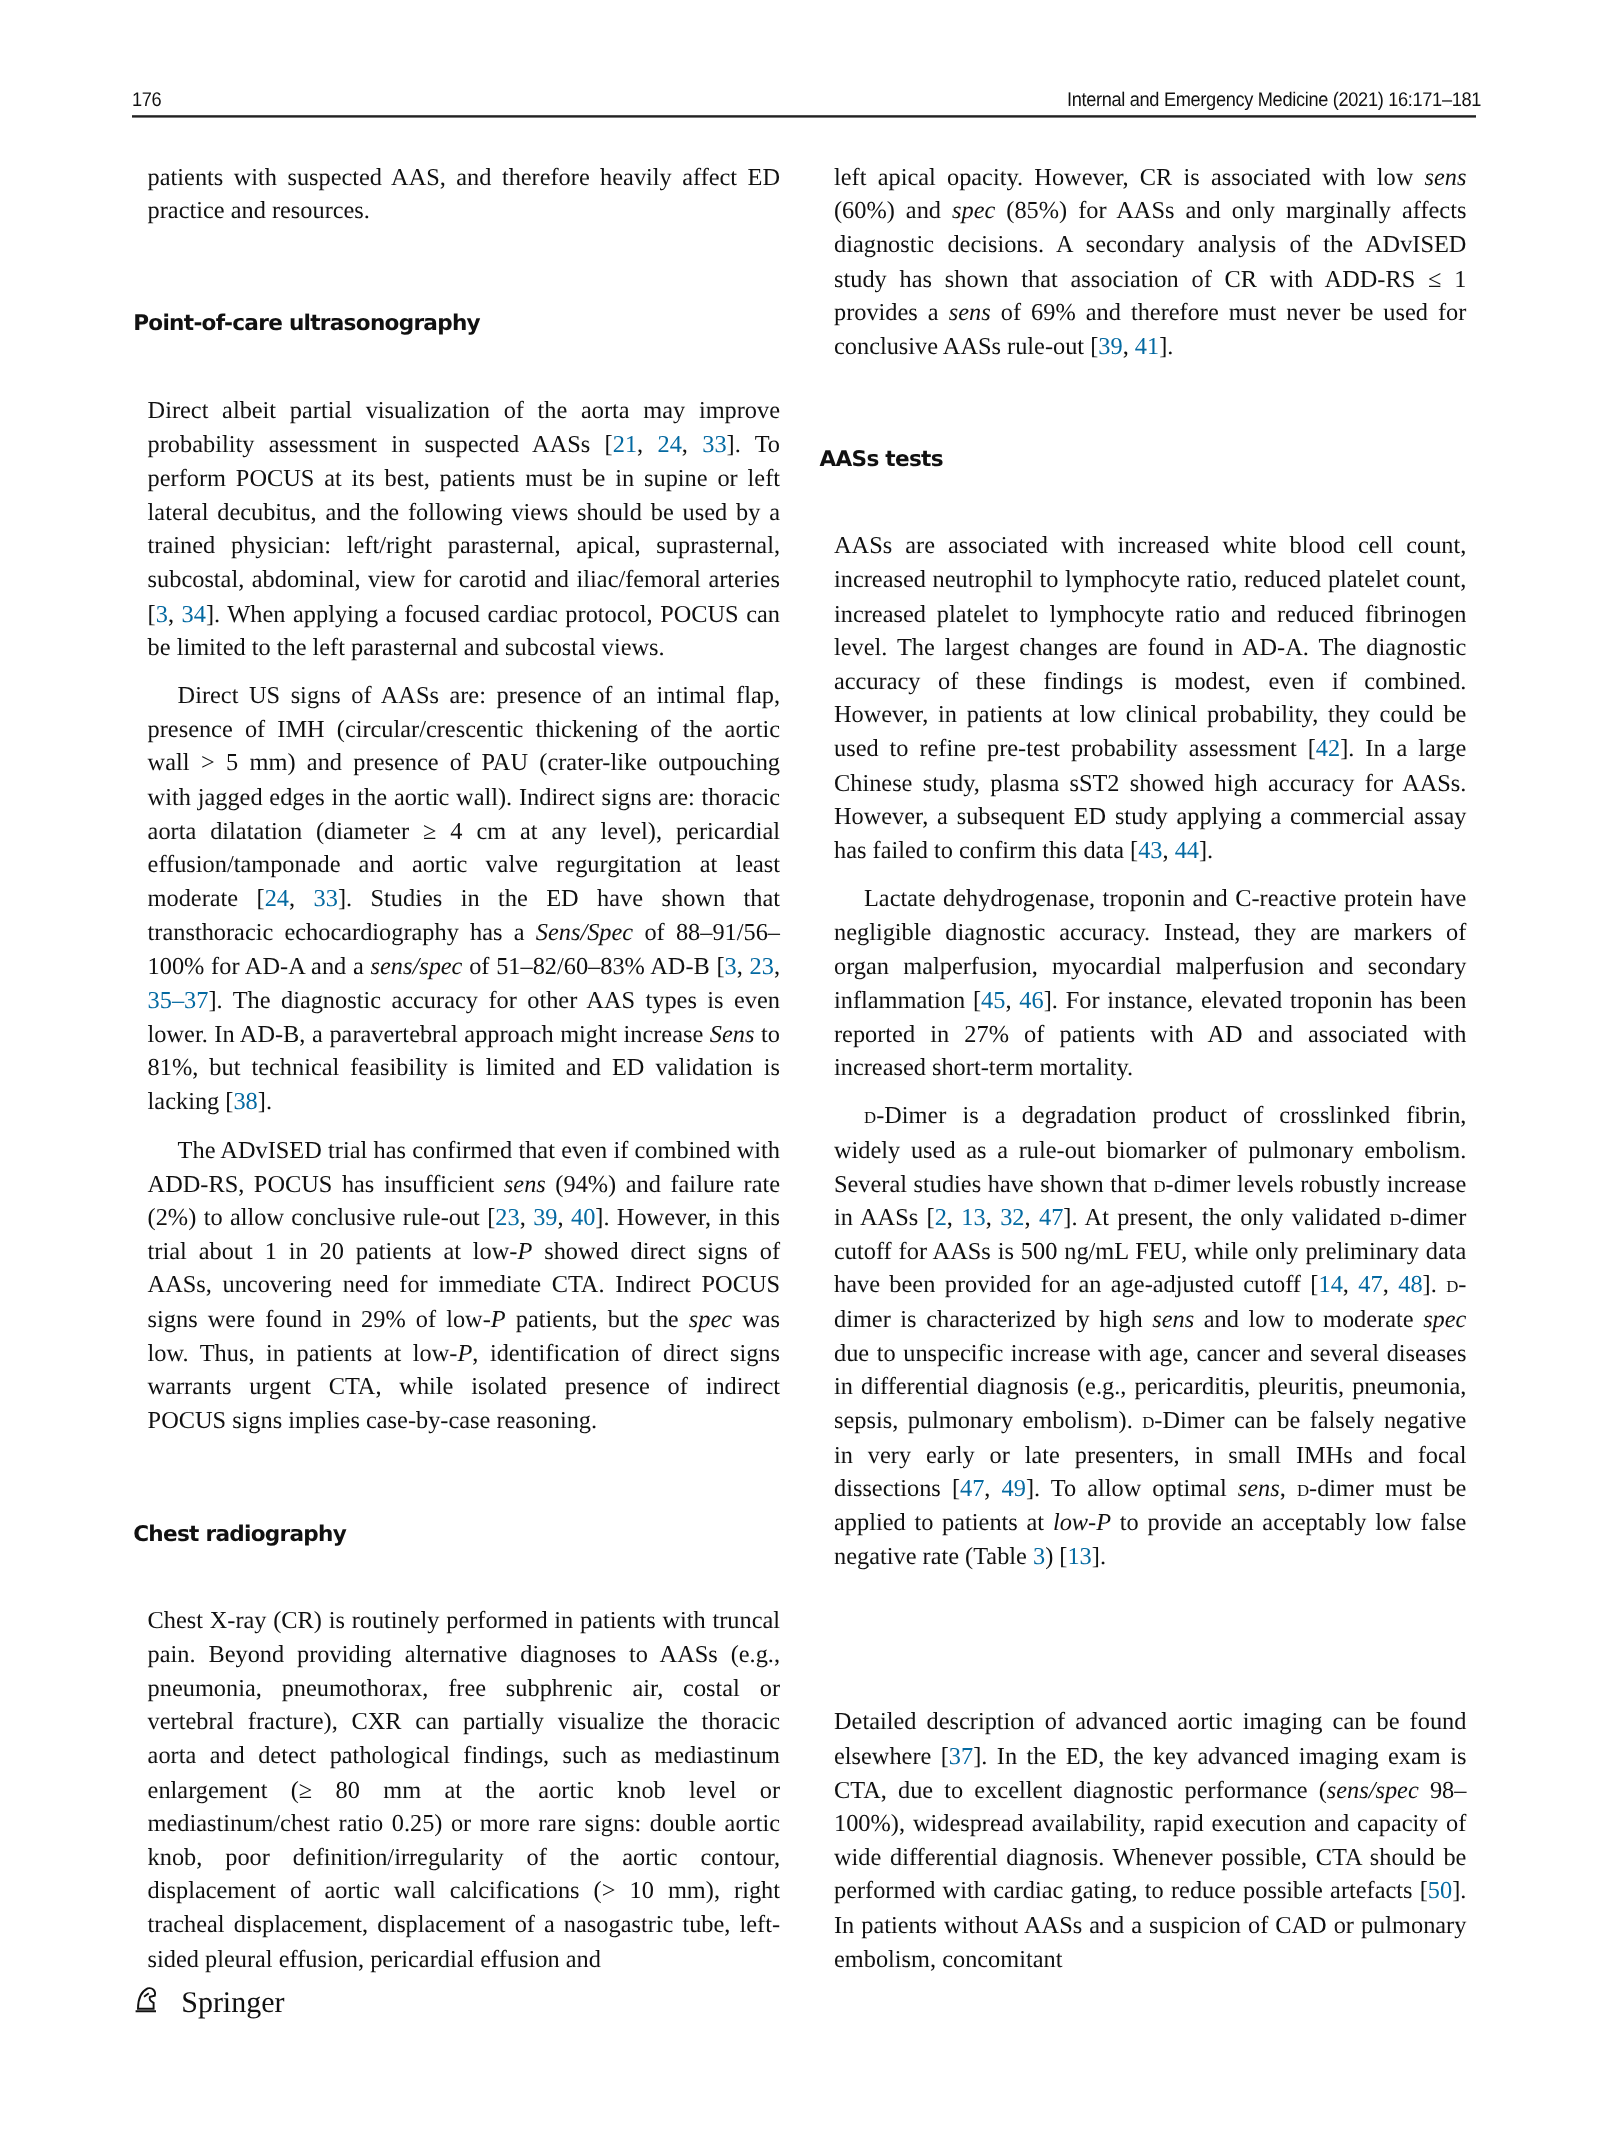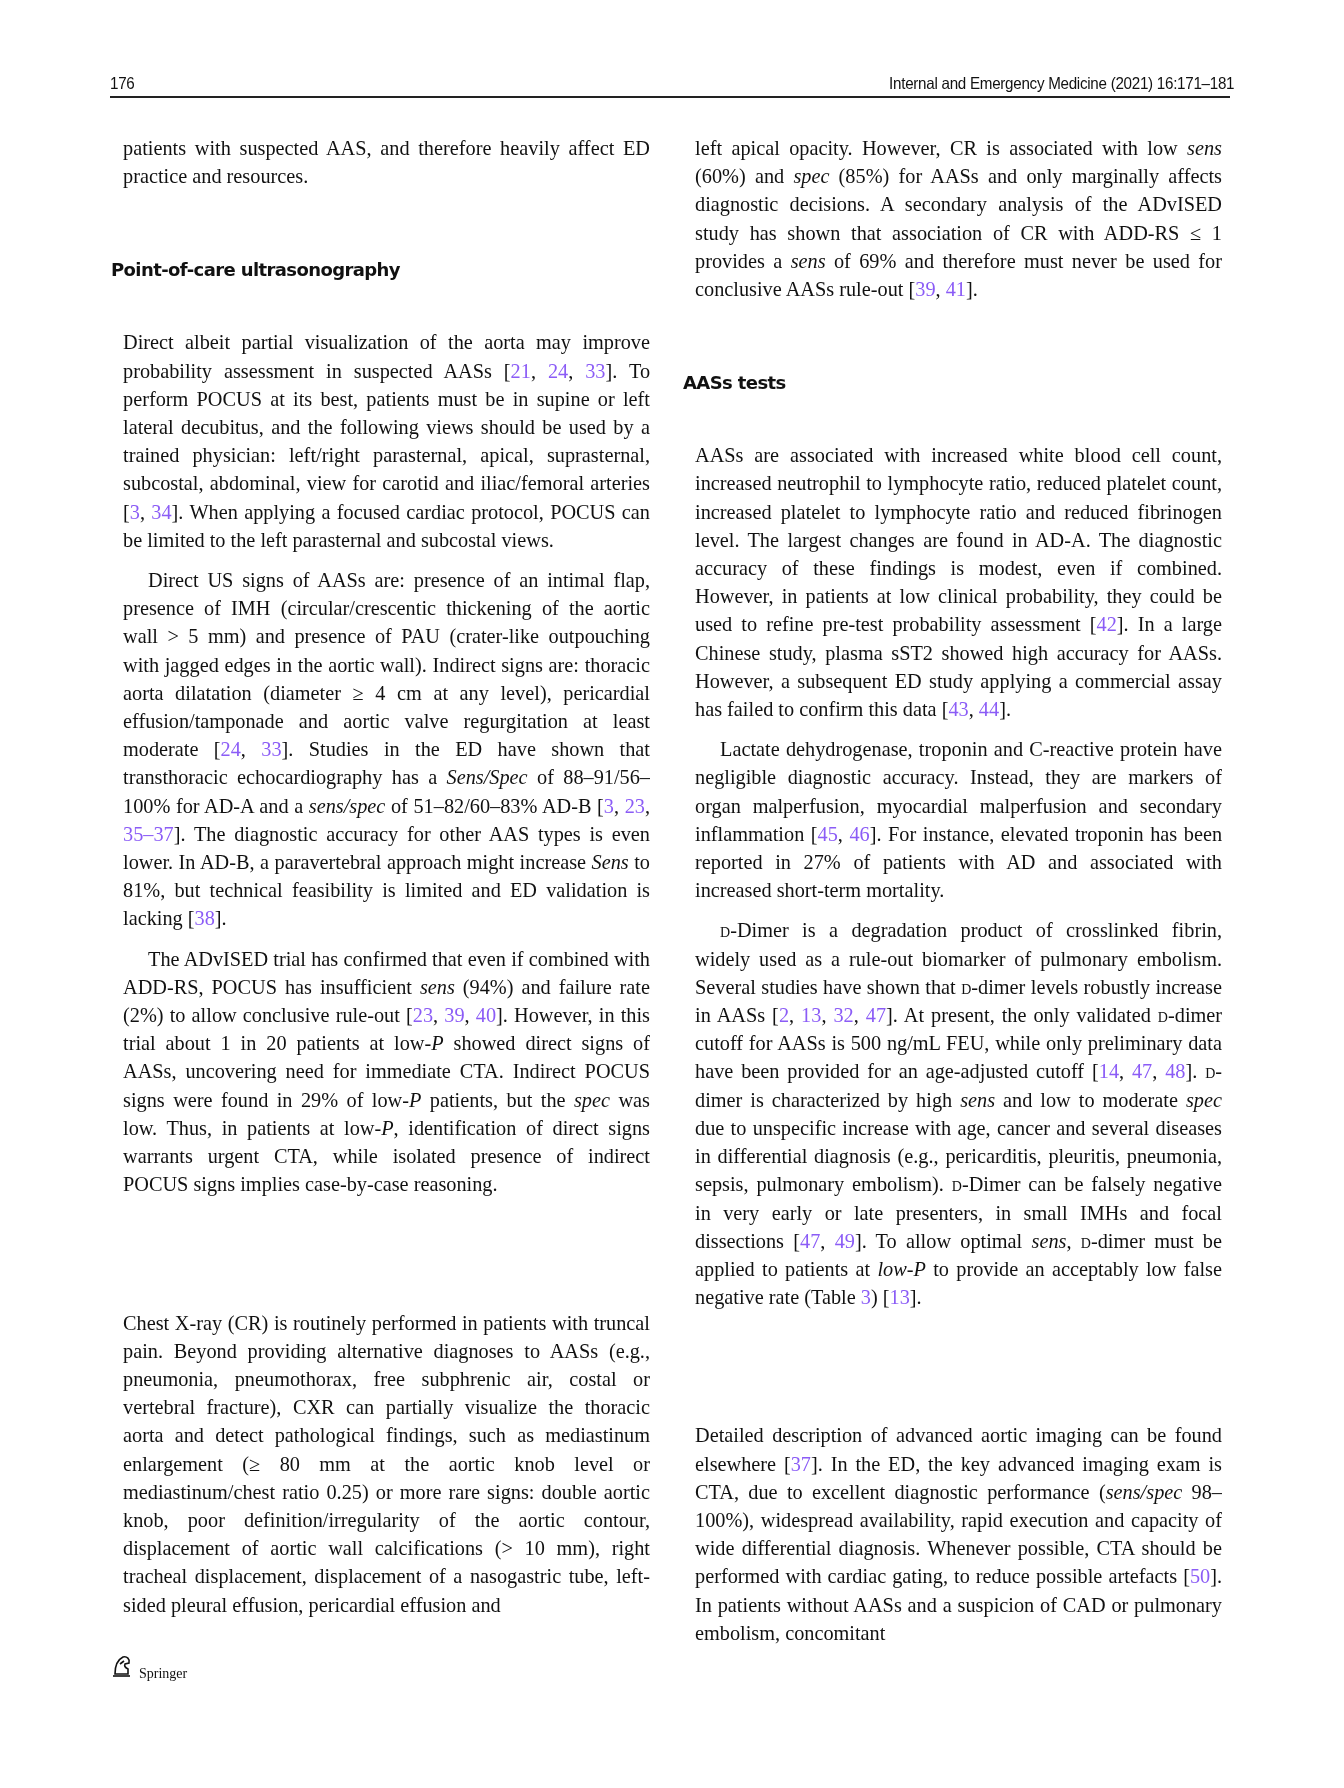--- a/index.html
+++ b/index.html
@@ -12,45 +12,46 @@
   .col { position:absolute; top:122px; width:551px;
     font-family:"Liberation Serif", serif; font-size:20.3px; line-height:28.2px; text-align:justify; }
   .col.left { left:111px; }
   .col.right { left:683px; }
   .col p { margin:12px; }
   .col p.ind { text-indent:25px; }
   .col h2 { font-family:"DejaVu Sans", sans-serif; font-weight:bold; font-size:18px; letter-spacing:-0.6px;
     margin:0; line-height:28px; }
   .gap-h-before { height:54px; }
   .gap-h-after { height:32px; }
-  a.ref { color:#8b5cf6; text-decoration:none; }
+  a.ref { color:#0369a1; text-decoration:none; }
   i { font-style:italic; }
   .sc { font-variant:small-caps; }
-  .footer { position:absolute; left:111px; top:1654px; font-family:"Liberation Serif", serif; font-size:14px;
-    display:flex; align-items:flex-end; gap:6px; }
+  .footer { position:absolute; left:111px; top:1654px; font-family:"Liberation Serif", serif; font-size:25px;
+    display:flex; align-items:center; gap:18px; }
   .footer svg { width:22px; height:24px; }
 </style>
 </head>
 <body>
 
 <div class="header">
   <span class="pnum">176</span>
   <span class="journal">Internal and Emergency Medicine (2021) 16:171–181</span>
 </div>
 <div class="rule"></div>
 
 <div class="col left">
   <p>patients with suspected AAS, and therefore heavily affect ED practice and resources.</p>
   <div class="gap-h-before"></div>
   <h2>Point-of-care ultrasonography</h2>
   <div class="gap-h-after"></div>
   <p><span>Direct albeit partial visualization of the aorta may improve probability assessment in suspected AASs [</span><a class="ref">21</a><span>, </span><a class="ref">24</a><span>, </span><a class="ref">33</a><span>]. To perform POCUS at its best, patients must be in supine or left lateral decubitus, and the following views should be used by a trained physician: left/right parasternal, apical, suprasternal, subcostal, abdominal, view for carotid and iliac/femoral arteries [</span><a class="ref">3</a><span>, </span><a class="ref">34</a><span>]. When applying a focused cardiac protocol, POCUS can be limited to the left parasternal and subcostal views.</span></p>
   <p class="ind"><span>Direct US signs of AASs are: presence of an intimal flap, presence of IMH (circular/crescentic thickening of the aortic wall &gt; 5 mm) and presence of PAU (crater-like outpouching with jagged edges in the aortic wall). Indirect signs are: thoracic aorta dilatation (diameter ≥ 4 cm at any level), pericardial effusion/tamponade and aortic valve regurgitation at least moderate [</span><a class="ref">24</a><span>, </span><a class="ref">33</a><span>]. Studies in the ED have shown that transthoracic echocardiography has a </span><i>Sens/Spec</i><span> of 88–91/56–100% for AD-A and a </span><i>sens/spec</i><span> of 51–82/60–83% AD-B [</span><a class="ref">3</a><span>, </span><a class="ref">23</a><span>, </span><a class="ref">35–37</a><span>]. The diagnostic accuracy for other AAS types is even lower. In AD-B, a paravertebral approach might increase </span><i>Sens</i><span> to 81%, but technical feasibility is limited and ED validation is lacking [</span><a class="ref">38</a><span>].</span></p>
   <p class="ind"><span>The ADvISED trial has confirmed that even if combined with ADD-RS, POCUS has insufficient </span><i>sens</i><span> (94%) and failure rate (2%) to allow conclusive rule-out [</span><a class="ref">23</a><span>, </span><a class="ref">39</a><span>, </span><a class="ref">40</a><span>]. However, in this trial about 1 in 20 patients at low-</span><i>P</i><span> showed direct signs of AASs, uncovering need for immediate CTA. Indirect POCUS signs were found in 29% of low-</span><i>P</i><span> patients, but the </span><i>spec</i><span> was low. Thus, in patients at low-</span><i>P</i><span>, identification of direct signs warrants urgent CTA, while isolated presence of indirect POCUS signs implies case-by-case reasoning.</span></p>
   <div class="gap-h-before"></div>
+  <h2>Chest radiography</h2>
   <div class="gap-h-after"></div>
   <p>Chest X-ray (CR) is routinely performed in patients with truncal pain. Beyond providing alternative diagnoses to AASs (e.g., pneumonia, pneumothorax, free subphrenic air, costal or vertebral fracture), CXR can partially visualize the thoracic aorta and detect pathological findings, such as mediastinum enlargement (≥ 80 mm at the aortic knob level or mediastinum/chest ratio 0.25) or more rare signs: double aortic knob, poor definition/irregularity of the aortic contour, displacement of aortic wall calcifications (&gt; 10 mm), right tracheal displacement, displacement of a nasogastric tube, left-sided pleural effusion, pericardial effusion and</p>
 </div>
 
 <div class="col right">
   <p><span>left apical opacity. However, CR is associated with low </span><i>sens</i><span> (60%) and </span><i>spec</i><span> (85%) for AASs and only marginally affects diagnostic decisions. A secondary analysis of the ADvISED study has shown that association of CR with ADD-RS ≤ 1 provides a </span><i>sens</i><span> of 69% and therefore must never be used for conclusive AASs rule-out [</span><a class="ref">39</a><span>, </span><a class="ref">41</a><span>].</span></p>
   <div class="gap-h-before"></div>
   <h2>AASs tests</h2>
   <div class="gap-h-after"></div>
   <p><span>AASs are associated with increased white blood cell count, increased neutrophil to lymphocyte ratio, reduced platelet count, increased platelet to lymphocyte ratio and reduced fibrinogen level. The largest changes are found in AD-A. The diagnostic accuracy of these findings is modest, even if combined. However, in patients at low clinical probability, they could be used to refine pre-test probability assessment [</span><a class="ref">42</a><span>]. In a large Chinese study, plasma sST2 showed high accuracy for AASs. However, a subsequent ED study applying a commercial assay has failed to confirm this data [</span><a class="ref">43</a><span>, </span><a class="ref">44</a><span>].</span></p>

